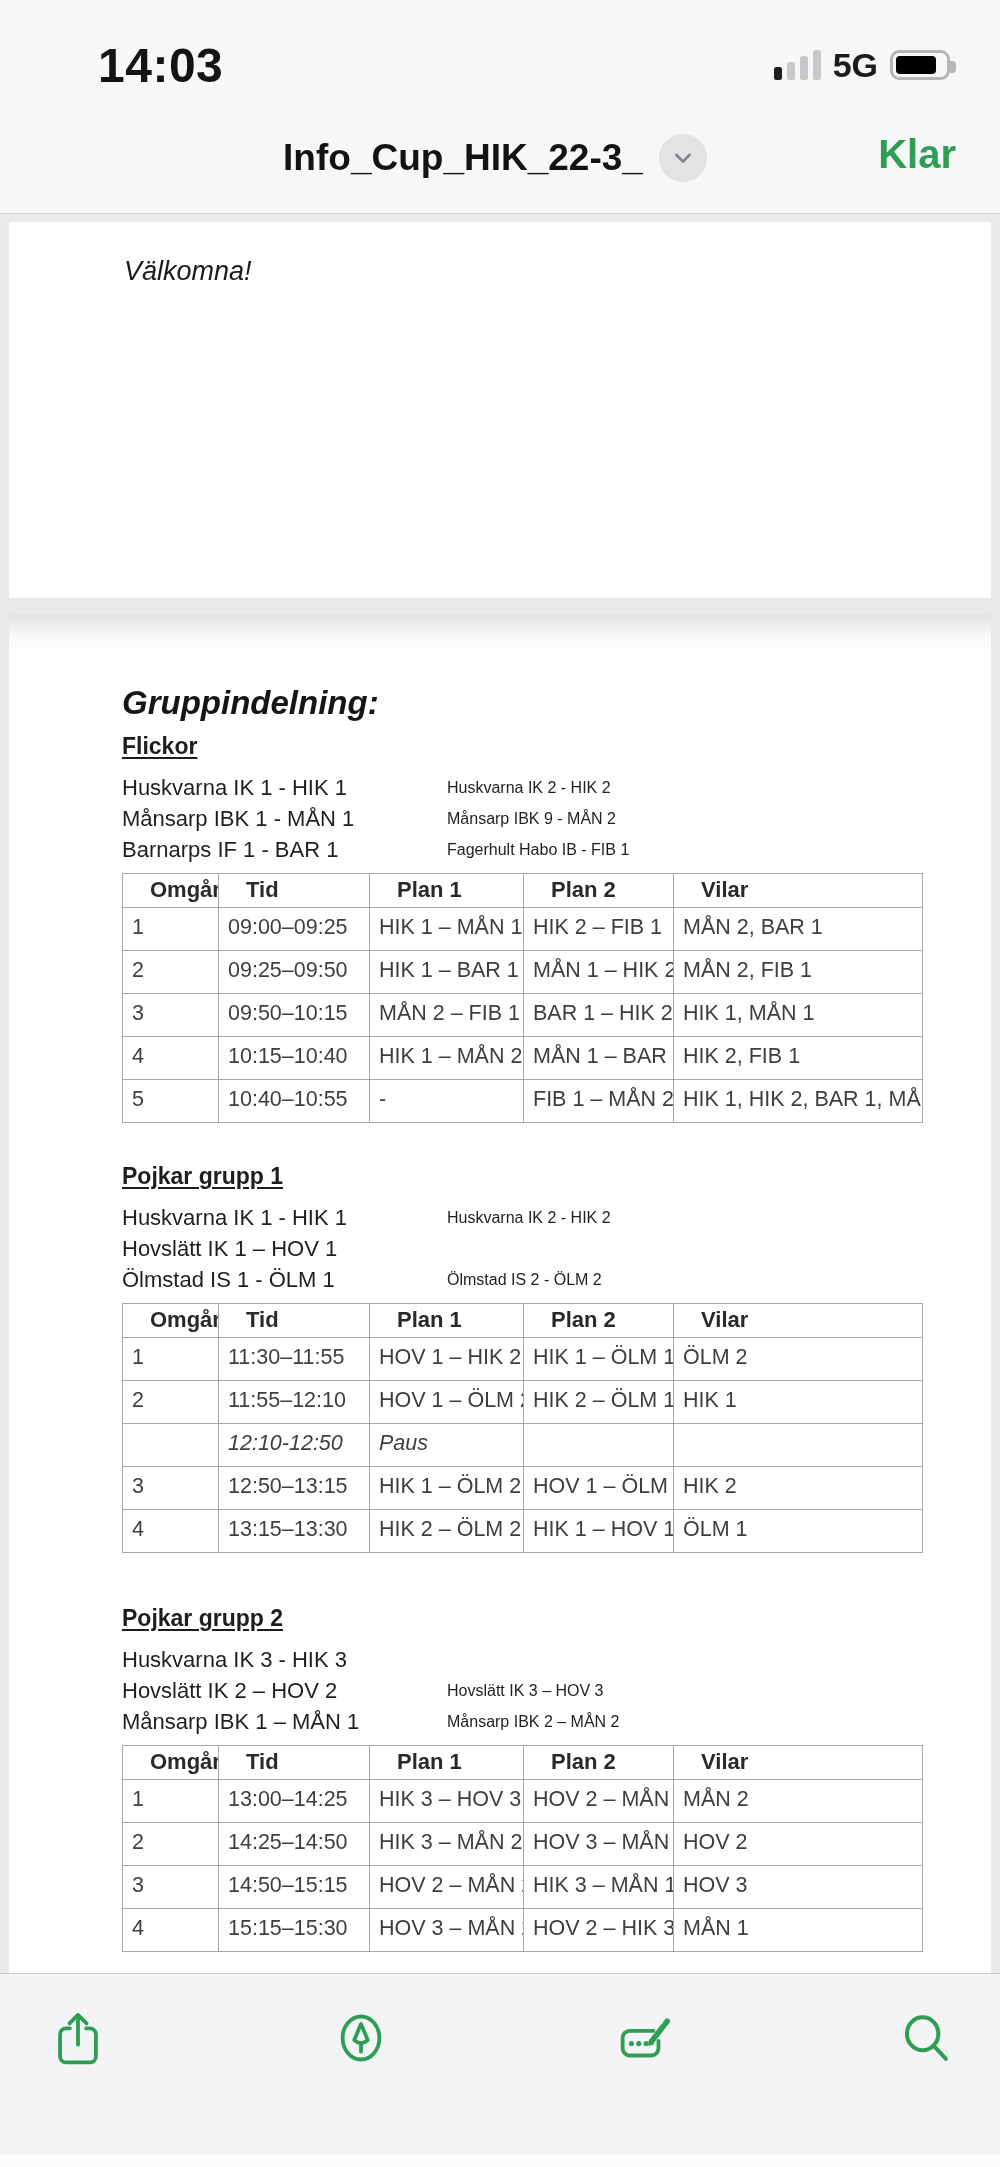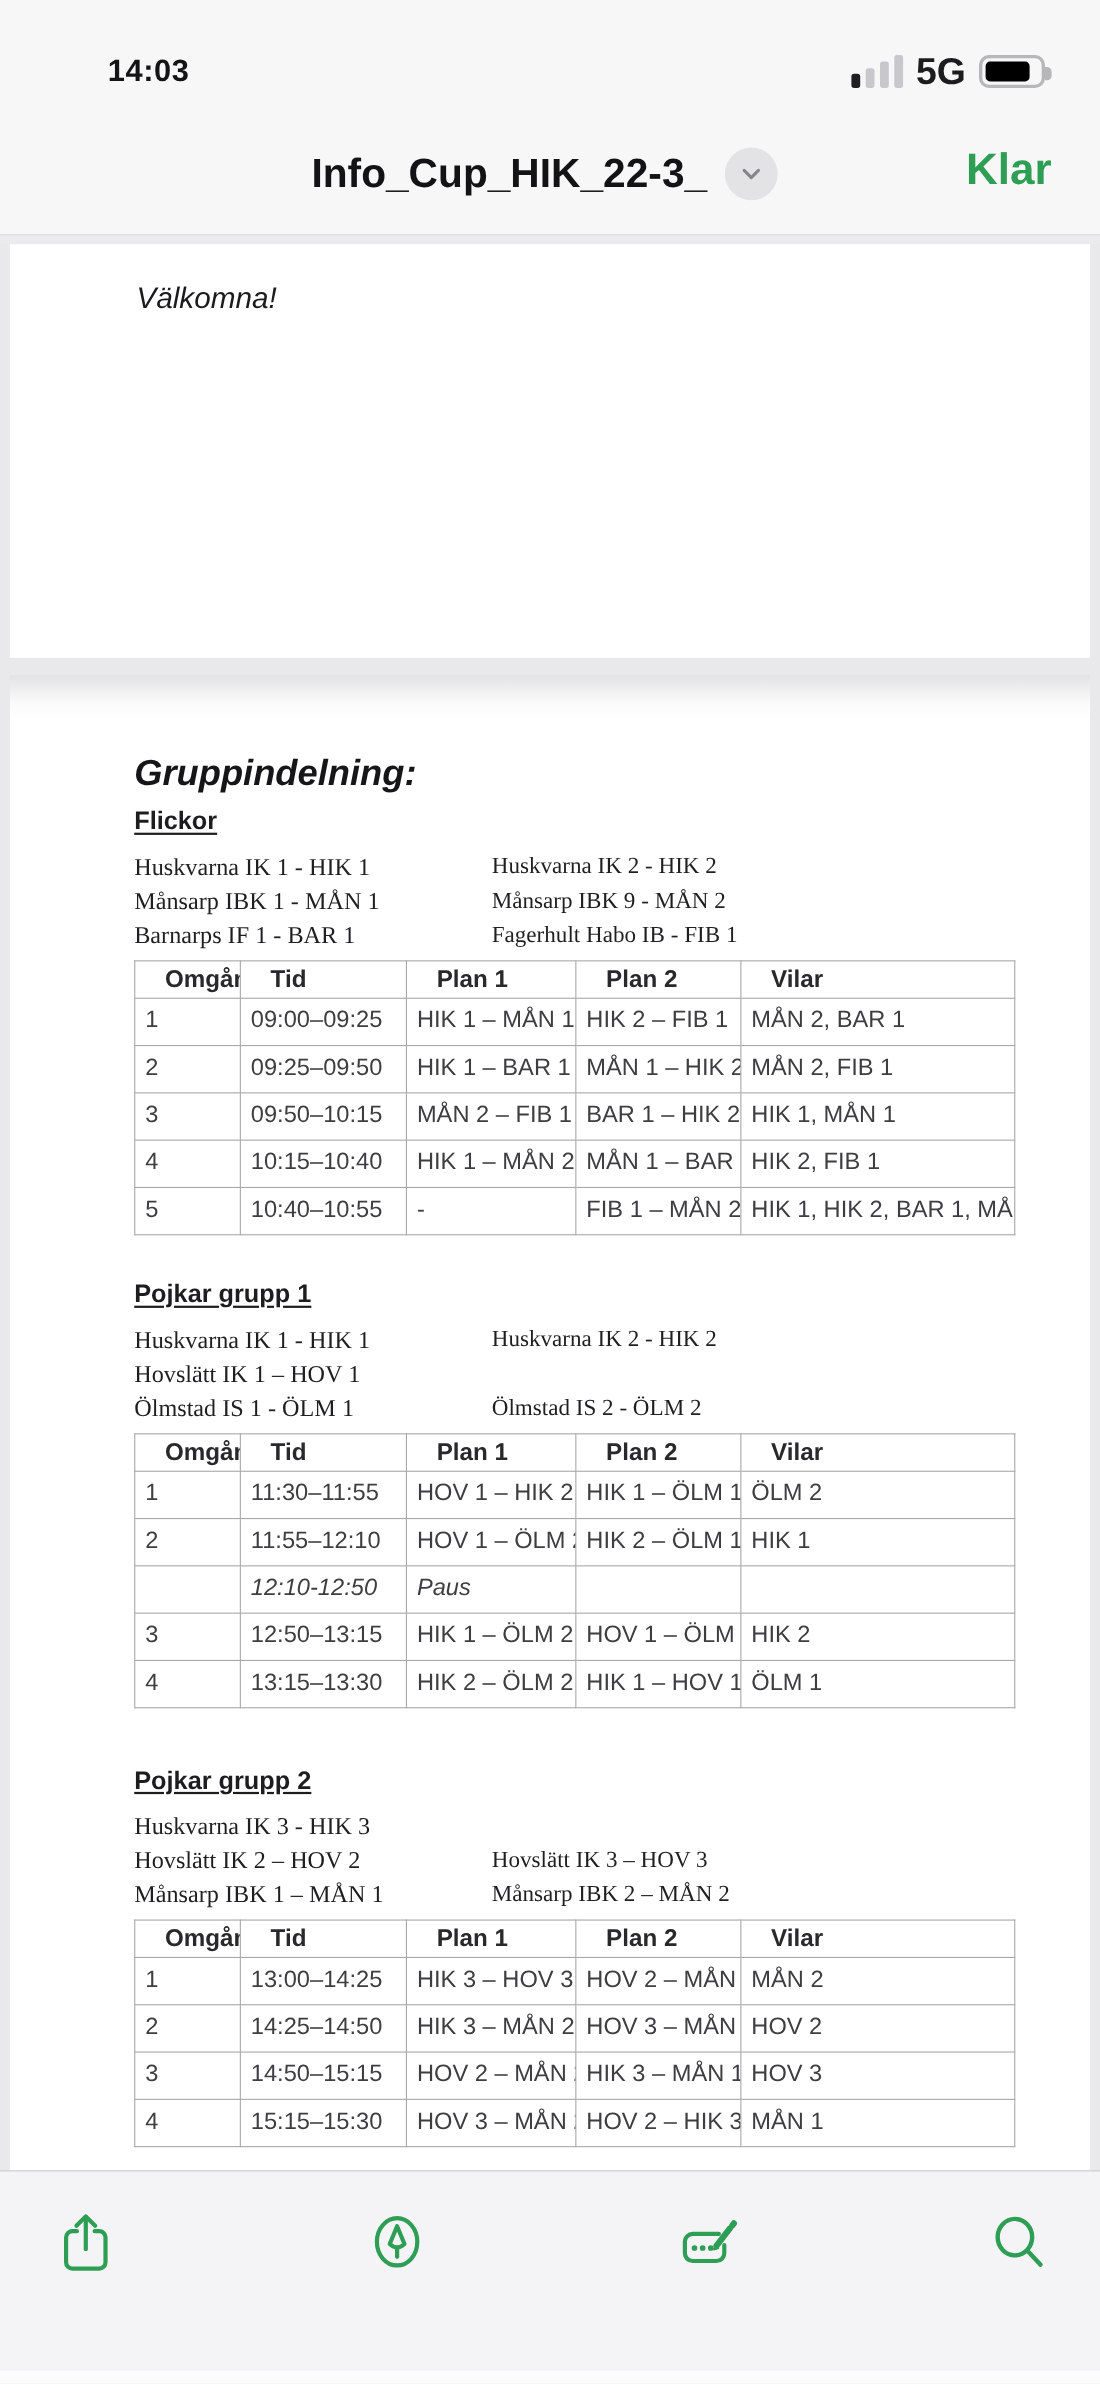--- a/index.html
+++ b/index.html
@@ -10,21 +10,21 @@
     position: relative;
   }
 
   
   .top-chrome { background: #f7f7f8; border-bottom: 1px solid #d4d4d6; }
   .status-bar {
     height: 104px;
     display: flex; align-items: center; justify-content: space-between;
     padding: 26px 44px 0 98px;
   }
-  .status-time { font-size: 28px; font-weight: 600; color: #141416; letter-spacing: 0.5px; }
+  .status-time { font-size: 48px; font-weight: 600; color: #141416; letter-spacing: 0.5px; }
   .status-right { display: flex; align-items: center; gap: 12px; }
   .signal-bars { display: flex; align-items: flex-end; gap: 5px; height: 30px; }
   .signal-bars .bar { width: 8px; border-radius: 2.5px; background: #c8c8cc; }
   .signal-bars .bar.b1 { height: 13px; background: #1f1f21; }
   .signal-bars .bar.b2 { height: 18px; }
   .signal-bars .bar.b3 { height: 24px; }
   .signal-bars .bar.b4 { height: 30px; }
   .network-label { font-size: 34px; font-weight: 600; color: #1c1c1e; }
   .battery { position: relative; width: 60px; height: 30px; border: 3px solid #b7b7ba; border-radius: 9px; margin-right: 6px; }
   .battery-fill { position: absolute; left: 3px; top: 3px; bottom: 3px; width: 40px; background: #000; border-radius: 4px; }
@@ -61,23 +61,23 @@
   }
   .group-heading { font-size: 33px; font-weight: 700; font-style: italic; color: #161618; }
   .section-title {
     font-size: 23px; font-weight: 700; color: #1d1d1f;
     text-decoration: underline; text-underline-offset: 3px;
   }
   .sec-flickor .section-title { margin-top: 11px; }
   .sec-pojkar1 .section-title { margin-top: 40px; }
   .sec-pojkar2 .section-title { margin-top: 52px; }
   .team-list { margin-top: 12px; margin-bottom: 8px; }
-  .team-row { display: flex; line-height: 31px; font-family: Liberation Serif, serif; }
+  .team-row { display: flex; line-height: 31px; }
   .team-left { width: 325px; font-size: 22px; color: #1f1f21; }
-  .team-right { font-size: 21px; color: #1f1f21; }
+  .team-right { font-size: 16px; color: #1f1f21; }
 
   table.schedule { border-collapse: collapse; width: 800px; table-layout: fixed; margin-top: 6px; }
   table.schedule col.c-omgang { width: 96px; }
   table.schedule col.c-tid { width: 151px; }
   table.schedule col.c-plan1 { width: 154px; }
   table.schedule col.c-plan2 { width: 150px; }
   table.schedule col.c-vilar { width: 249px; }
   table.schedule th, table.schedule td {
     border: 1px solid #a8a8aa; text-align: left; vertical-align: top;
     overflow: hidden; white-space: nowrap;

